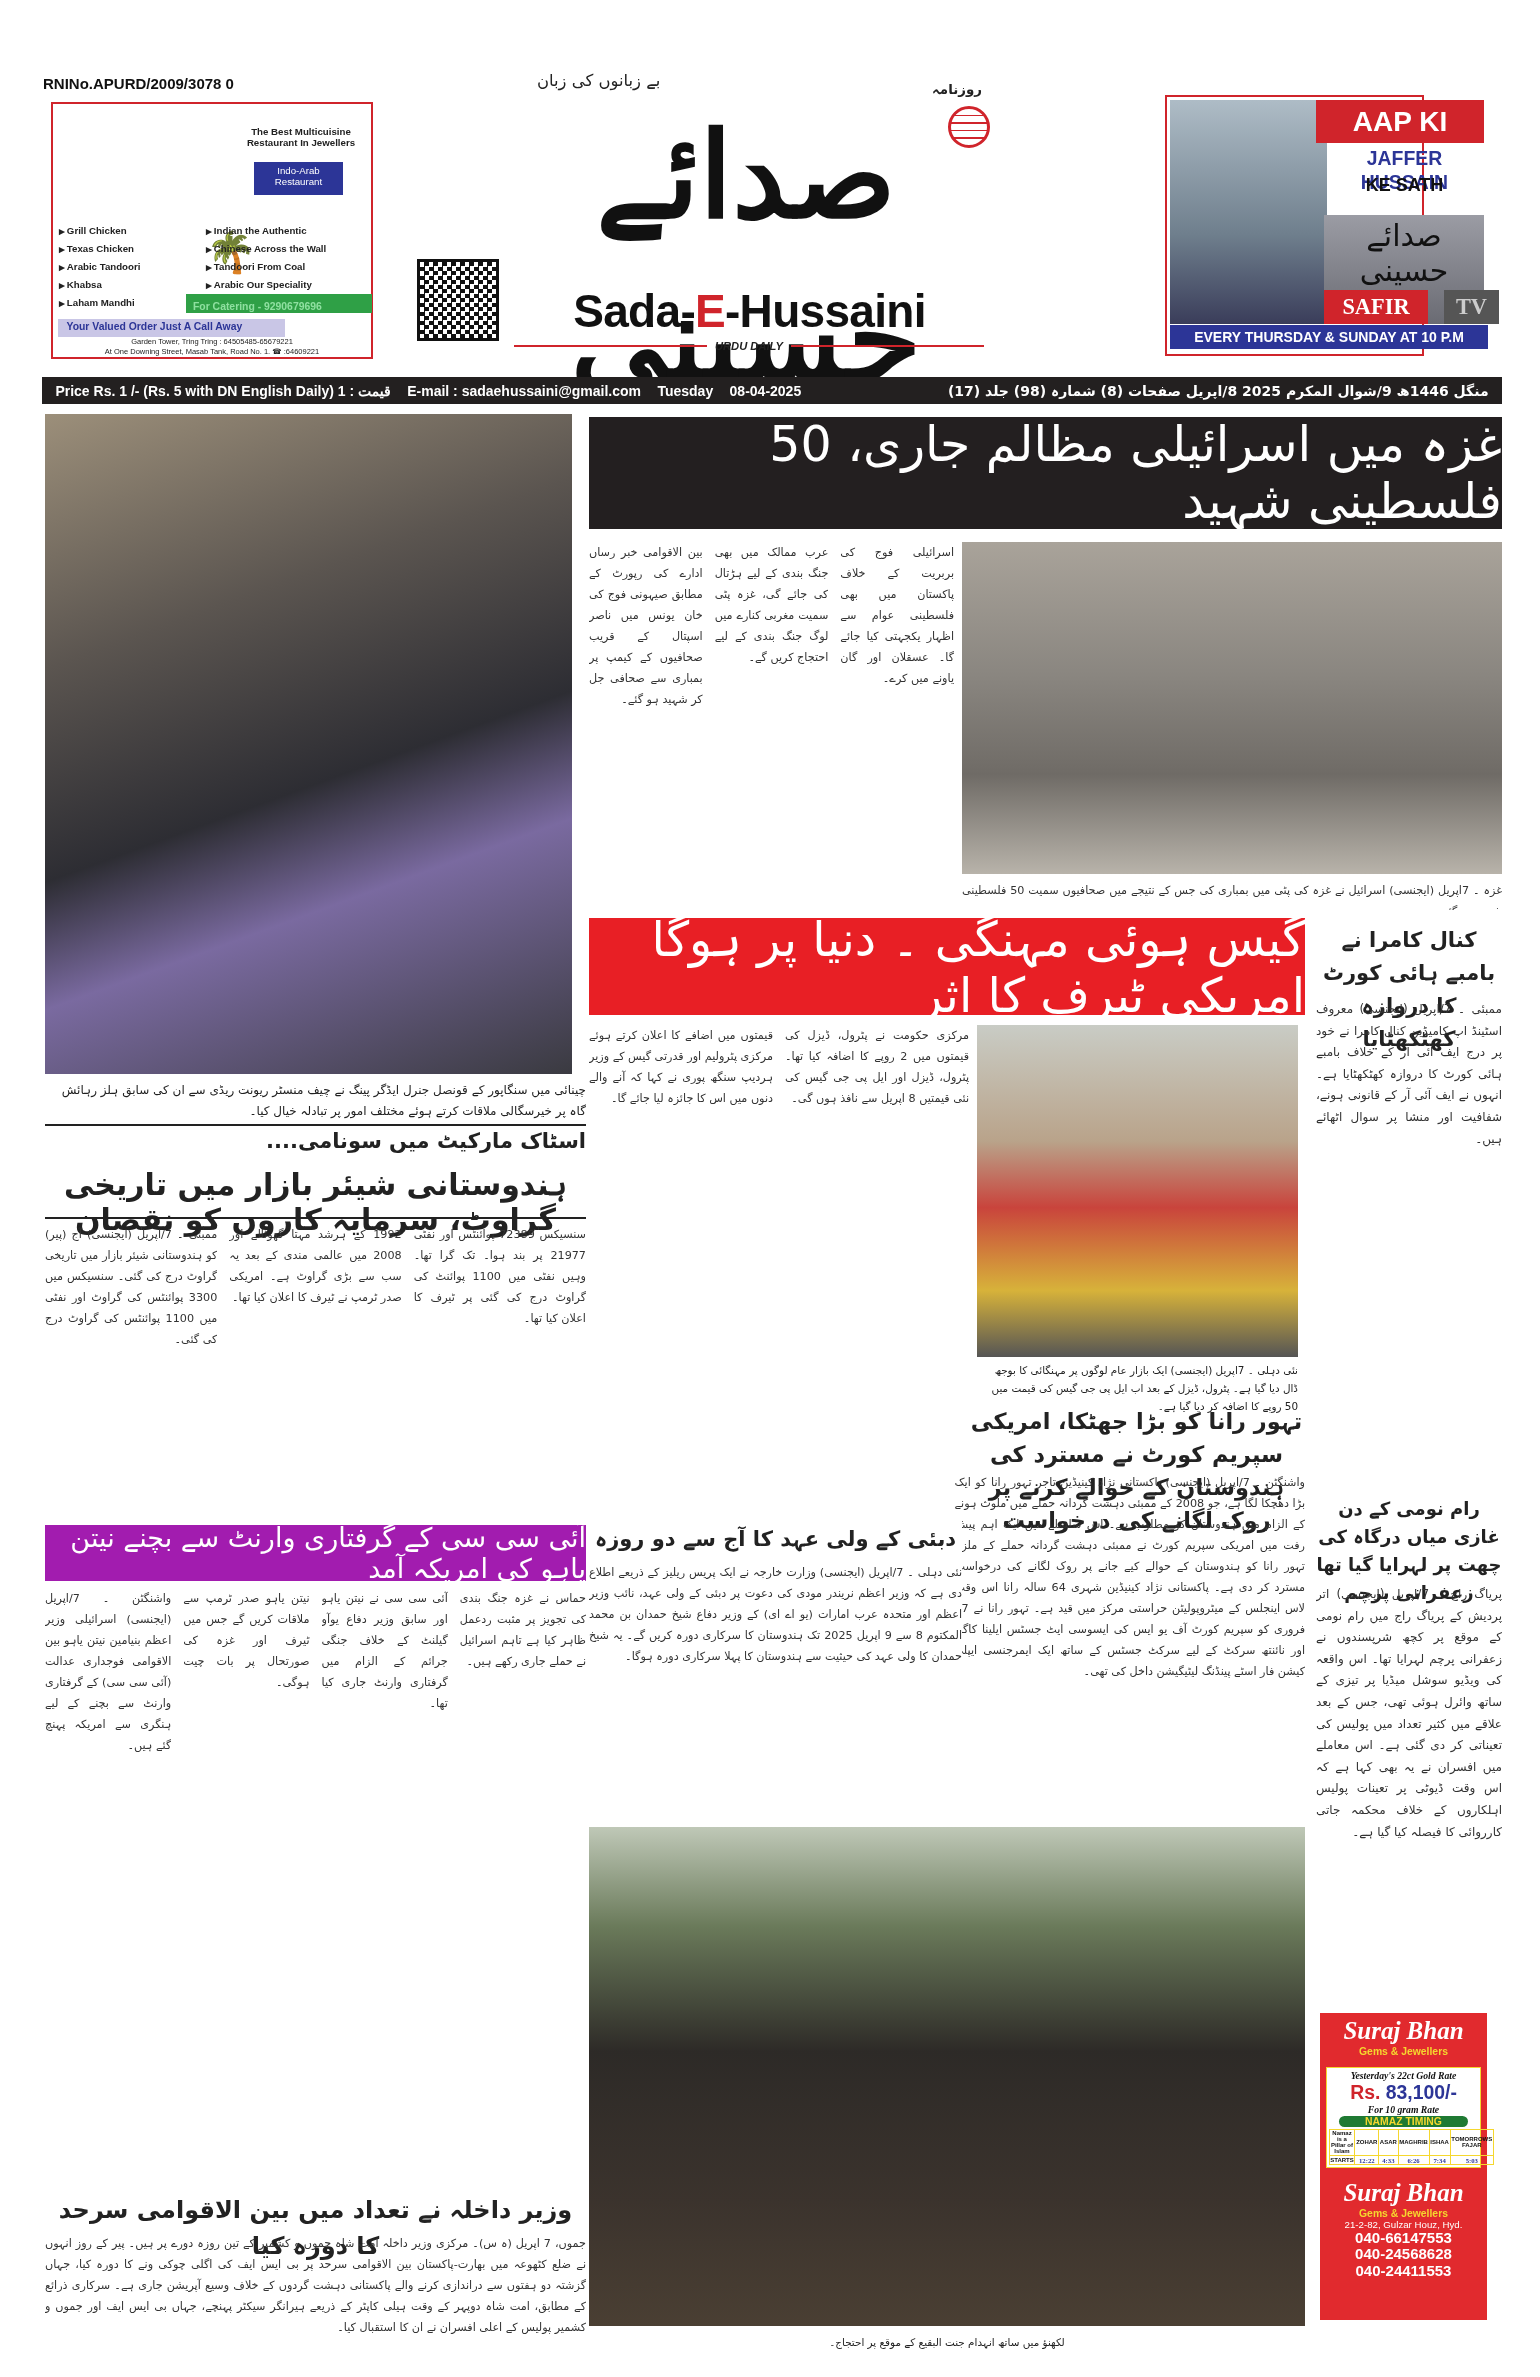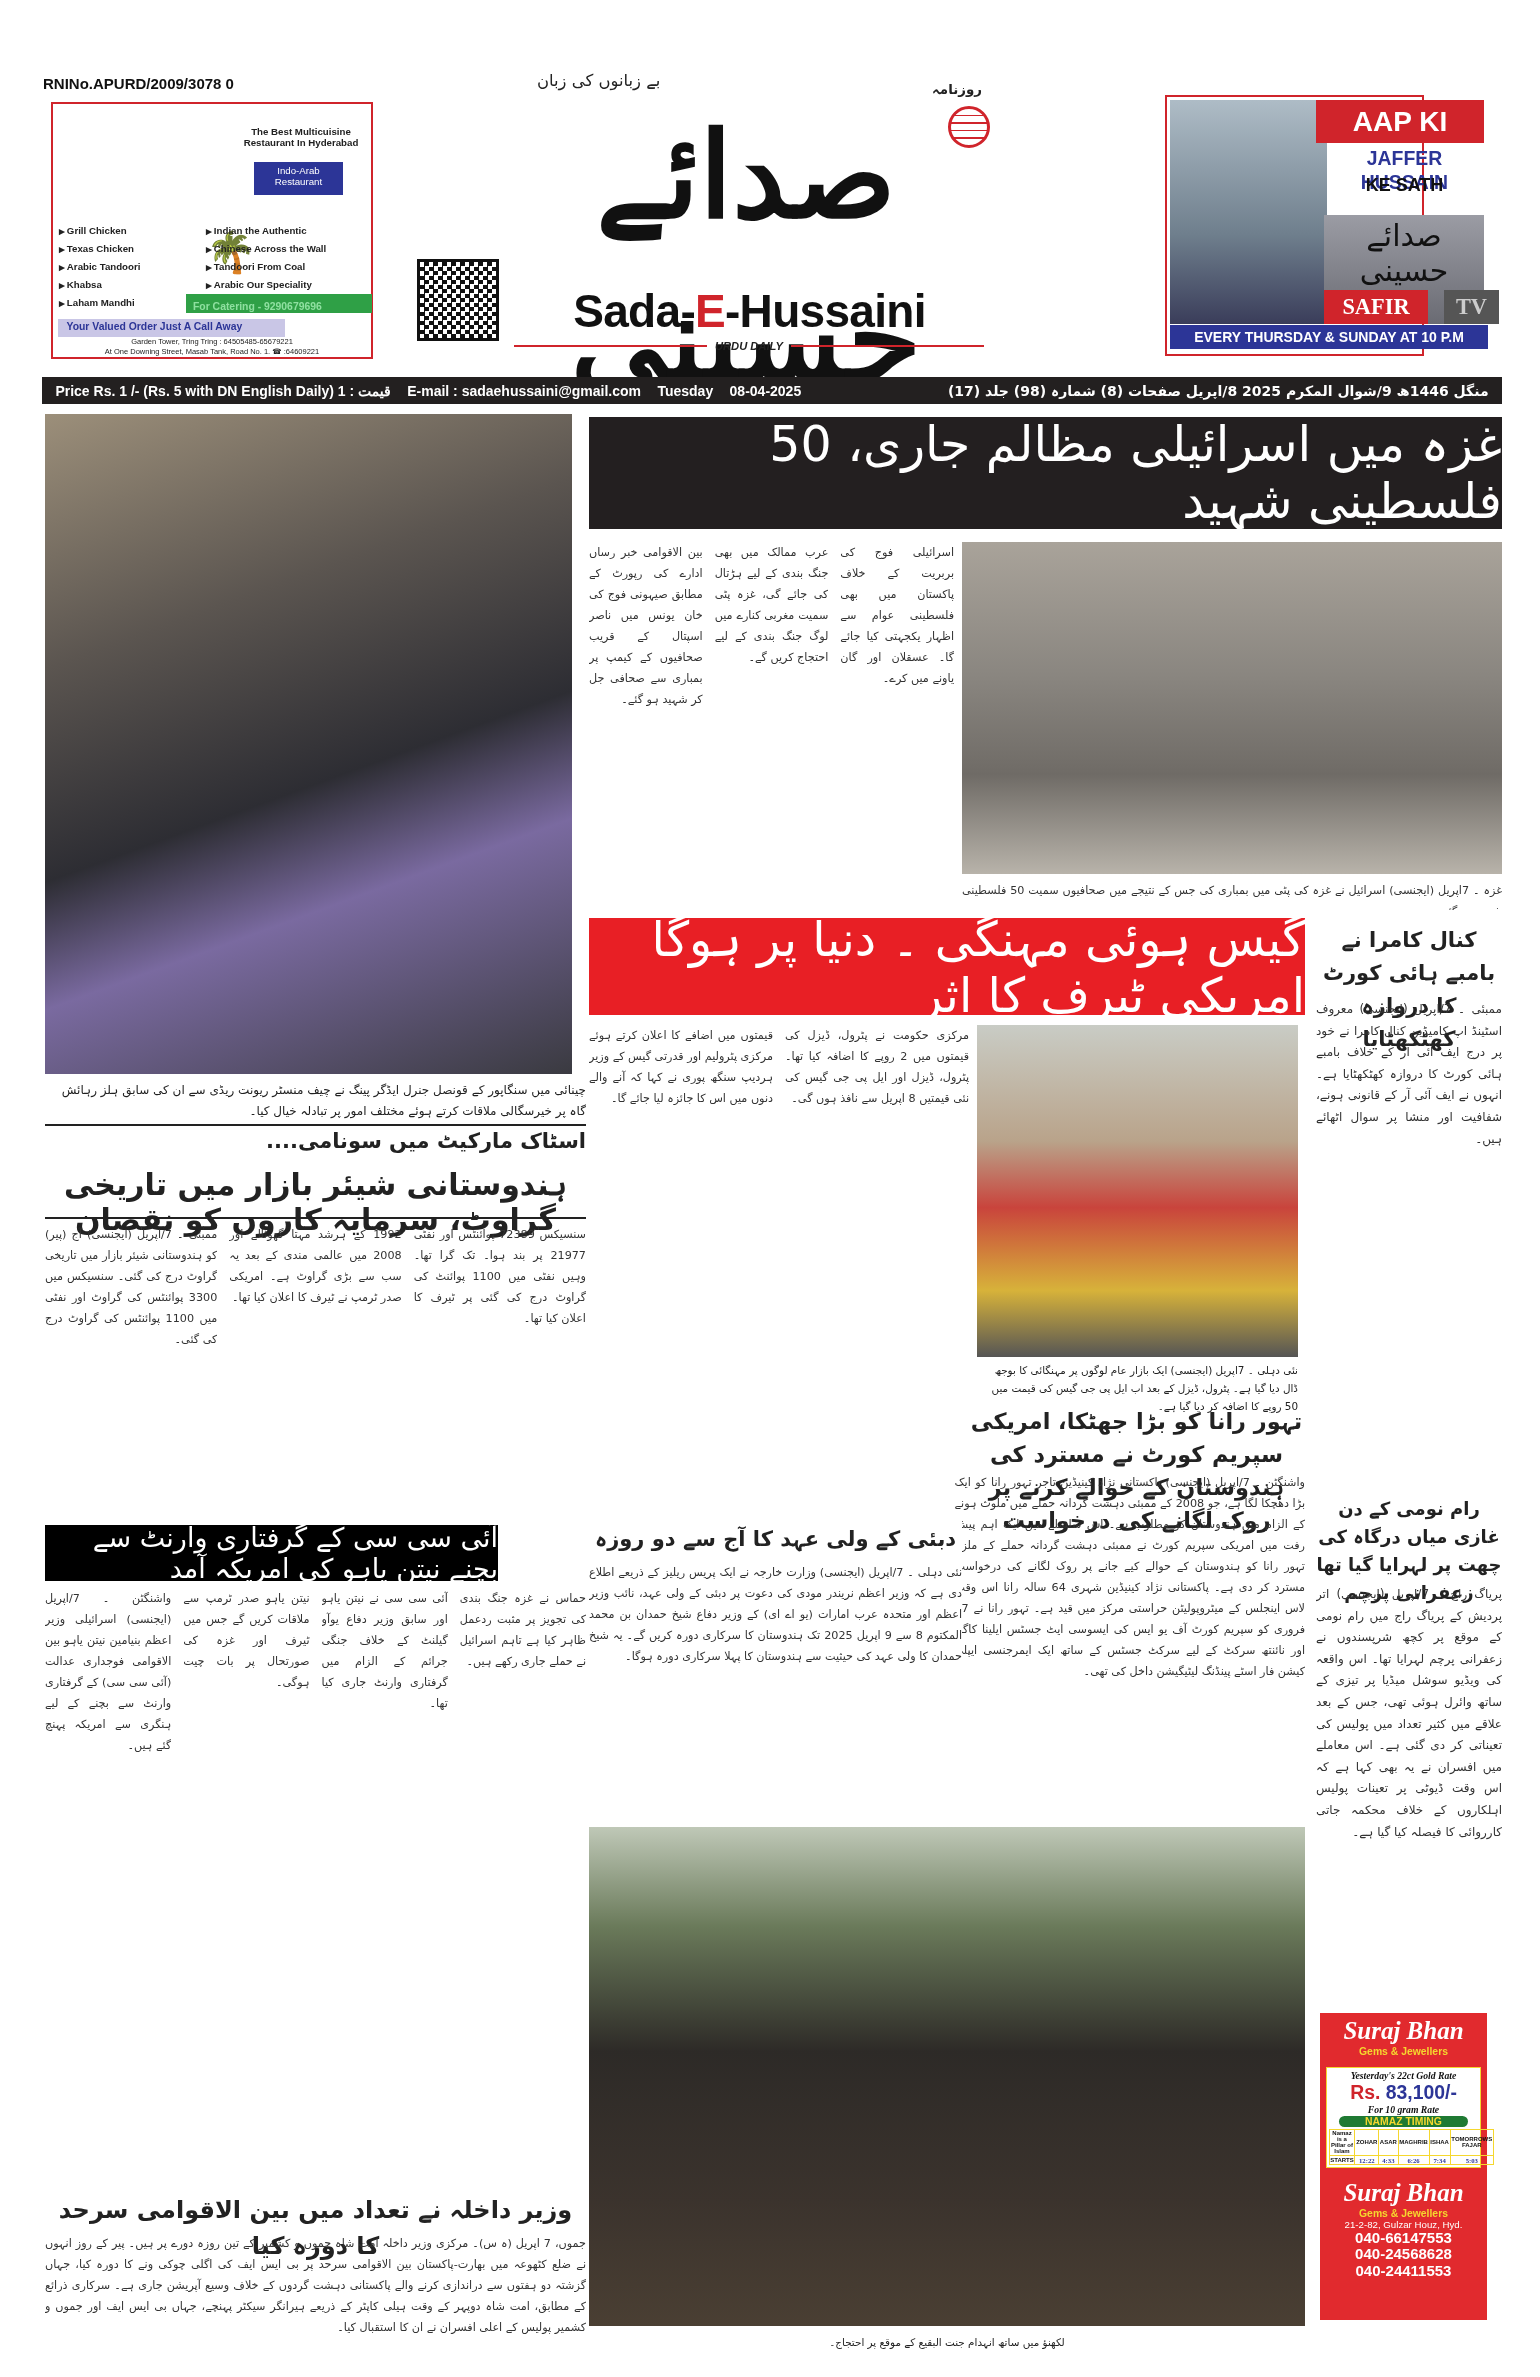--- a/index.html
+++ b/index.html
@@ -46,21 +46,21 @@
 .dateline .sp{flex:1}
 
 .photo{background:#888}
 .p-cm{left:45px;top:414px;width:527px;height:660px;background:linear-gradient(160deg,#9c8f7a 0%,#5b5550 30%,#2d2d33 55%,#7a6aa0 70%,#3a3a40 100%)}
 .p-gaza{left:962px;top:542px;width:540px;height:332px;background:linear-gradient(180deg,#a9a39a,#8a8680 40%,#6f6b66 70%,#b8b3aa)}
 .p-gas{left:977px;top:1025px;width:321px;height:332px;background:linear-gradient(180deg,#c9ccc5 0%,#b9a38a 35%,#c9443c 55%,#d7b23a 80%,#555 100%)}
 .p-crowd{left:589px;top:1827px;width:716px;height:499px;background:linear-gradient(180deg,#bfc8b7 0%,#6a7a5a 20%,#2d2a27 45%,#3b332d 75%,#4a3f33 100%)}
 
 .hl-black{left:589px;top:417px;width:913px;height:112px;background:#231f20;color:#fff;font-size:49px;display:flex;align-items:center;justify-content:center}
 .hl-red{left:589px;top:918px;width:716px;height:97px;background:#e81f25;color:#fff;font-size:48px;display:flex;align-items:center;justify-content:center}
-.hl-teal{left:45px;top:1525px;width:453px;height:56px;background:#000000;color:#fff;font-size:27px;display:flex;align-items:center;justify-content:center}
+.hl-teal{left:45px;top:1525px;width:541px;height:56px;background:#a21caf;color:#fff;font-size:27px;display:flex;align-items:center;justify-content:center}
 .cap{font-size:12px;line-height:21px;color:#222;text-align:right}
 .kicker{font-size:21px;font-weight:bold;text-align:right}
 .hl2{font-size:30px;font-weight:bold;text-align:center}
 .hl3{font-size:24px;font-weight:bold;text-align:center;line-height:36px}
 .rule{height:2.2px;background:#222}
 .body{font-size:11.2px;line-height:21px;text-align:justify;color:#333;overflow:hidden}
 .cols{display:flex;flex-direction:row-reverse;gap:12px}
 .cols .body{flex:1}
 
 .ad-suraj{left:1320px;top:2013px;width:167px;height:307px;background:#e12a2e;color:#fff;text-align:center}
@@ -78,21 +78,21 @@
 .sb-tbl .t{color:#2c3597;font:bold 6.7px "Liberation Serif",serif}
 .sb-addr{font:9.7px "Liberation Sans",sans-serif}
 .sb-ph{font:bold 15px "Liberation Sans",sans-serif;line-height:16.4px}
 </style>
 </head>
 <body>
 
 <div class="abs rni">RNINo.APURD/2009/3078 0</div>
 
 <div class="abs ad-dine">
-  <div class="abs dine-tag">The Best Multicuisine Restaurant In Hyderabad</div>
+  <div class="abs dine-tag">The Best Multicuisine Restaurant In Jewellers</div>
   <div class="abs dine-indo">Indo-Arab Restaurant</div>
   <ul class="abs dine-list" style="left:6px;top:118px">
     <li>Grill Chicken</li>
     <li>Texas Chicken</li>
     <li>Arabic Tandoori</li>
     <li>Khabsa</li>
     <li>Laham Mandhi</li>
   </ul>
   <div class="abs palm">🌴</div>
   <ul class="abs dine-list" style="left:153px;top:118px">

